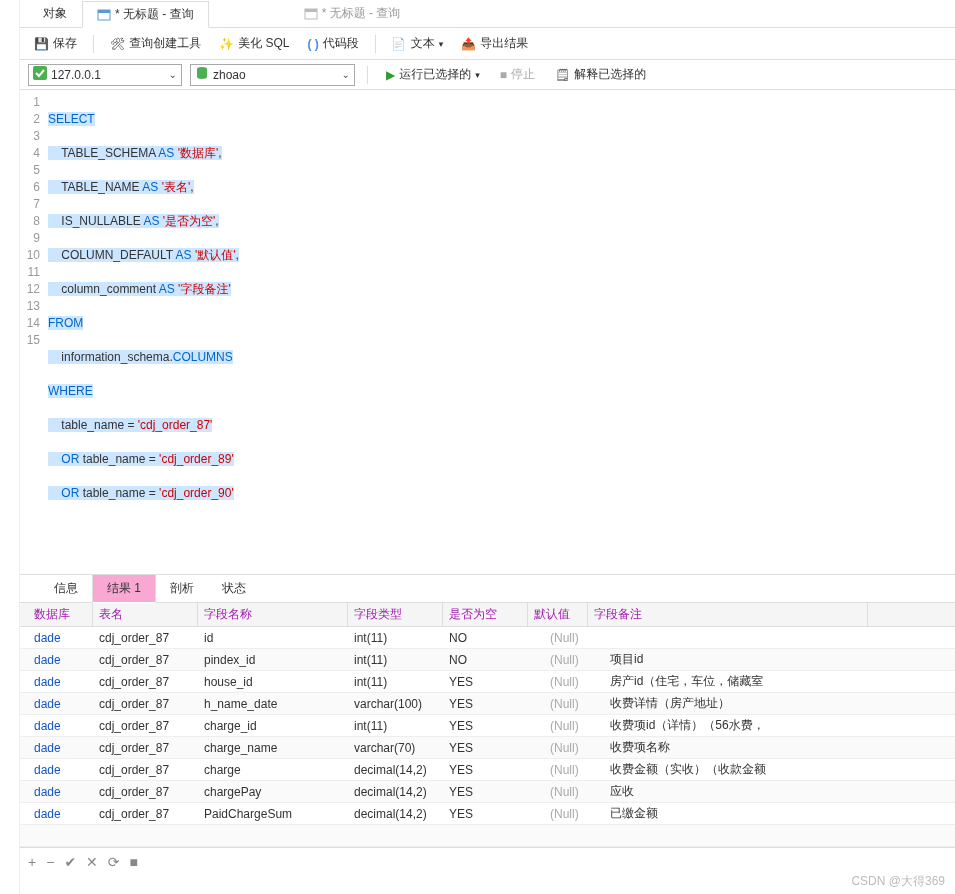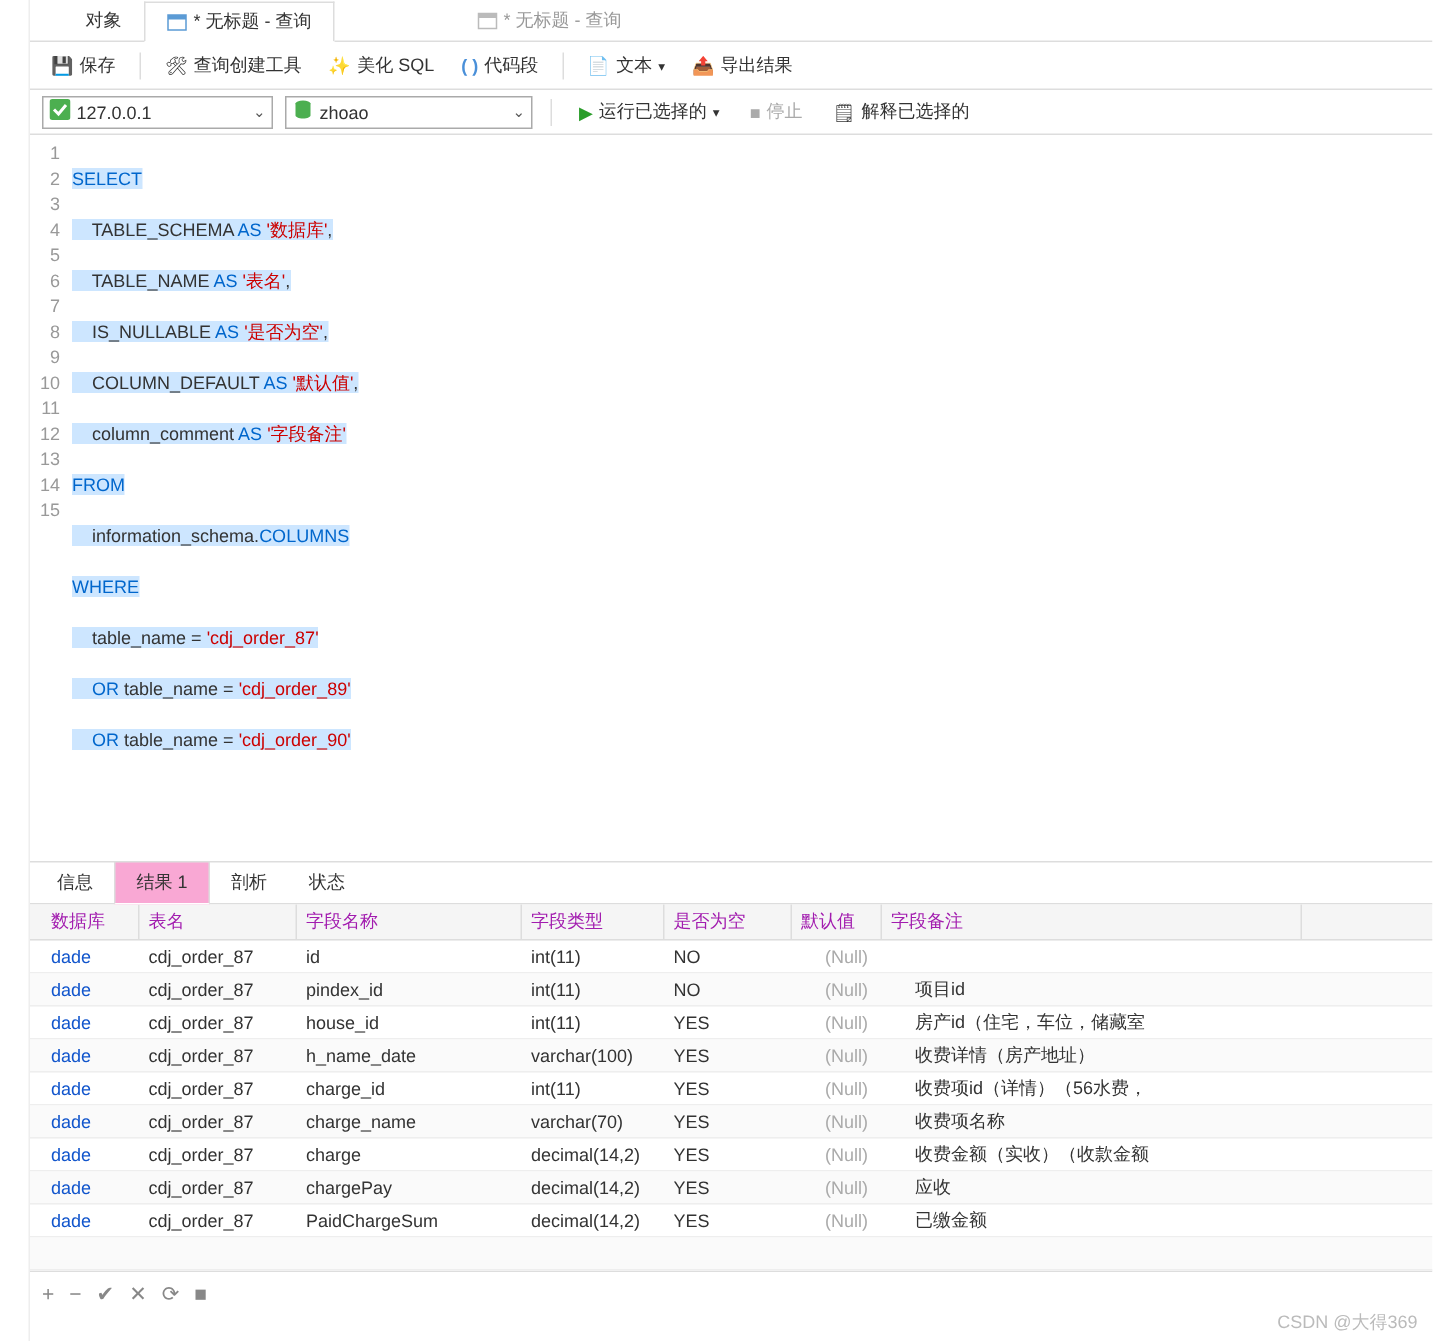--- a/index.html
+++ b/index.html
@@ -1,17 +1,17 @@
 <!DOCTYPE html>
 <html><head>
 <meta charset="utf-8">
 <style>
 * { margin:0; padding:0; box-sizing:border-box; font-family:"Microsoft YaHei",Arial,sans-serif; font-size:12px; }
 body { background:#fff; color:#333; width:955px; height:894px; overflow:hidden; position:relative; }
-.tabs-bar { height:28px; border-bottom:1px solid #ddd; display:flex; align-items:center; padding-left:42px; }
+.tabs-bar { height:28px; border-bottom:1px solid #ddd; display:flex; align-items:center; padding-left:28px; }
 .tab { padding:4px 14px; display:flex; align-items:center; gap:4px; border:1px solid transparent; cursor:pointer; }
 .tab.active { background:#fff; border:1px solid #ddd; border-bottom:1px solid #fff; position:relative; top:1px; }
 .tab.inactive { color:#999; }
 .q-icon { width:14px; height:14px; display:inline-flex; align-items:center; justify-content:center; }
 .toolbar { height:32px; border-bottom:1px solid #ddd; display:flex; align-items:center; padding-left:28px; gap:6px; }
 .tbtn { display:flex; align-items:center; gap:4px; padding:3px 6px; cursor:pointer; color:#333; }
 .sep { width:1px; height:18px; background:#ddd; margin:0 4px; }
 .conn-bar { height:30px; border-bottom:1px solid #ddd; display:flex; align-items:center; padding-left:28px; gap:8px; }
 .dropdown { height:22px; border:1px solid #aaa; display:flex; align-items:center; padding:0 4px; gap:4px; cursor:pointer; background:#fff; }
 .dd1 { width:154px; }
@@ -21,21 +21,21 @@
 .code-area { display:flex; background:#fff; border-bottom:1px solid #ddd; }
 .gutter { width:48px; text-align:right; padding:4px 8px 4px 0; color:#999; font-family:Consolas,monospace; line-height:17px; user-select:none; }
 .gutter div { height:17px; }
 .code { flex:1; padding:4px 0; font-family:Consolas,monospace; line-height:17px; white-space:pre; }
 .code div { height:17px; }
 .hl { background:#cde6ff; display:inline; }
 .kw { color:#0066cc; }
 .str { color:#cc0000; }
 .ident { color:#cc0000; }
 .fn { color:#0066cc; }
-.result-tabs { height:28px; border-bottom:1px solid #ddd; display:flex; align-items:flex-end; padding-left:24px; }
+.result-tabs { height:28px; border-bottom:1px solid #ddd; display:flex; align-items:flex-end; padding-left:40px; }
 .rtab { padding:5px 14px; cursor:pointer; }
 .rtab.active { border:1px solid #ddd; border-bottom:1px solid #fff; position:relative; top:1px; background:#f9a8d4; }
 .grid { border-bottom:1px solid #ddd; }
 .grid-head { display:flex; background:#f5f5f5; border-bottom:1px solid #ddd; height:24px; align-items:center; }
 .grid-head .cell { border-right:1px solid #ddd; padding:0 6px; height:100%; display:flex; align-items:center; color:#a21caf; }
 .grid-body { }
 .row { display:flex; height:22px; align-items:center; border-bottom:1px solid #eee; }
 .row:nth-child(even){ background:#fafafa; }
 .row .mark { width:28px; text-align:center; color:#555; }
 .row .cell { padding:0 6px; overflow:hidden; white-space:nowrap; text-overflow:ellipsis; }

